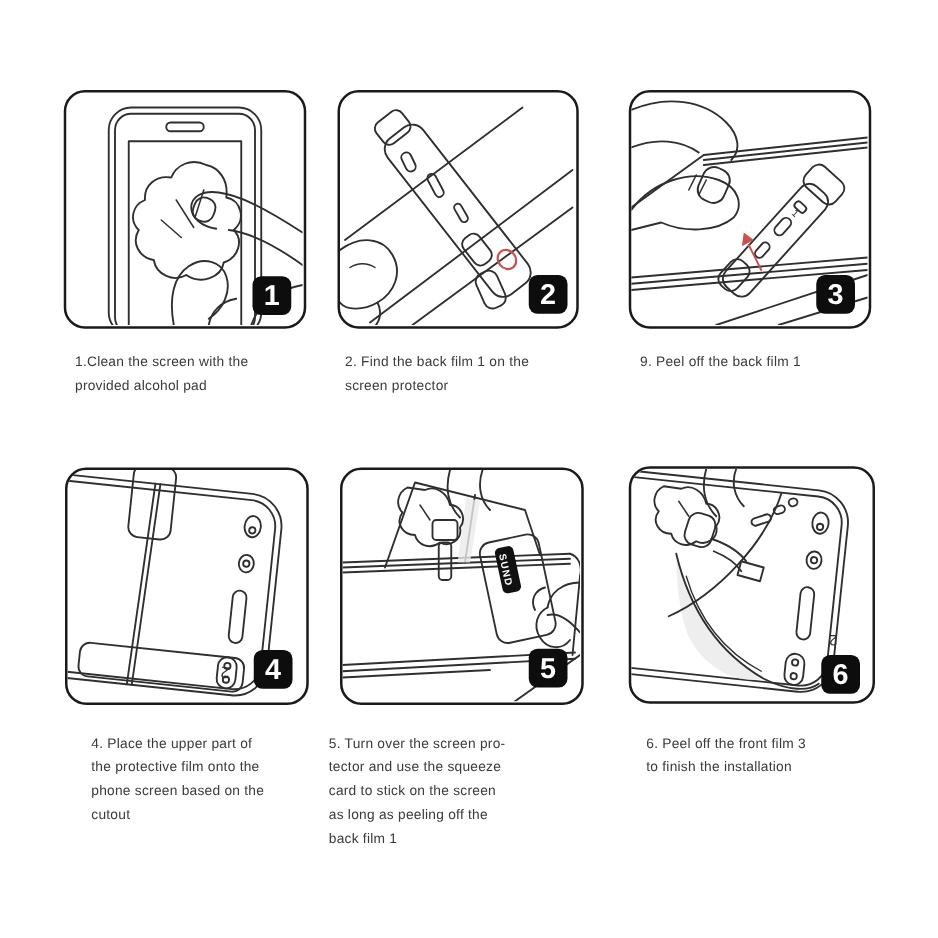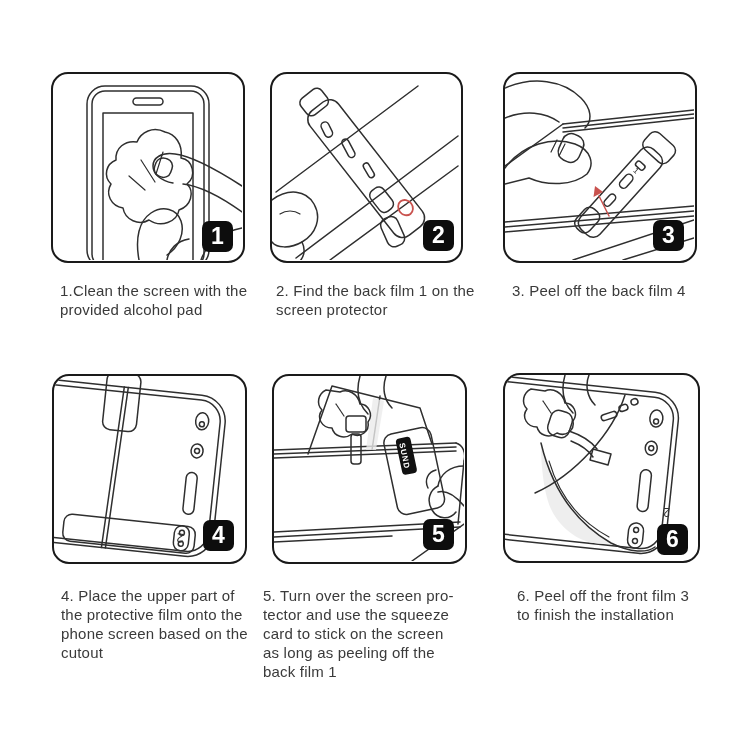--- a/index.html
+++ b/index.html
@@ -13,21 +13,21 @@
     border-radius:17px;background:#fff;overflow:hidden;box-sizing:border-box;
   }
   .panel svg{position:absolute;left:0;top:0;}
   .badge{
     position:absolute;width:31px;height:31px;border-radius:7px;
     background:var(--badge-bg,#0d0d0d);color:var(--badge-text,#fff);
     display:flex;align-items:center;justify-content:center;
     font-size:23px;font-weight:bold;line-height:1;
   }
   .caption{
-    position:absolute;font-size:15px;line-height:19px;
+    position:absolute;font-size:11px;line-height:19px;
     color:var(--caption-text,#3a3a3a);white-space:pre-line;
     letter-spacing:.2px;
   }
   .lineart{stroke:var(--line,#2f2f2f);fill:none;stroke-width:1.5;
     stroke-linecap:round;stroke-linejoin:round;}
 </style>
 </head>
 <body>
 
 <div class="panel" style="left:51px;top:72px;width:194px;height:191px">
@@ -232,22 +232,22 @@
       <text x="158" y="142" font-size="12" fill="var(--line)" stroke="none" transform="rotate(180 161.5 137.5)">2</text>
     </g>
   </svg>
   <div class="badge" style="right:10px;bottom:6px">6</div>
 </div>
 
 <div class="caption" style="left:60px;top:281px;width:205px">1.Clean the screen with the
 provided alcohol pad</div>
 <div class="caption" style="left:276px;top:281px;width:215px">2. Find the back film 1 on the
 screen protector</div>
-<div class="caption" style="left:512px;top:281px;width:215px">3. Peel off the back film 4</div>
-<div class="caption" style="left:61px;top:586px;width:215px">4. Place the upper part of
+<div class="caption" style="left:512px;top:281px;width:215px">9. Peel off the back film 1</div>
+<div class="caption" style="left:73px;top:586px;width:215px">4. Place the upper part of
 the protective film onto the
 phone screen based on the
 cutout</div>
 <div class="caption" style="left:263px;top:586px;width:220px">5. Turn over the screen pro-
 tector and use the squeeze
 card to stick on the screen
 as long as peeling off the
 back film 1</div>
 <div class="caption" style="left:517px;top:586px;width:215px">6. Peel off the front film 3
 to finish the installation</div>

